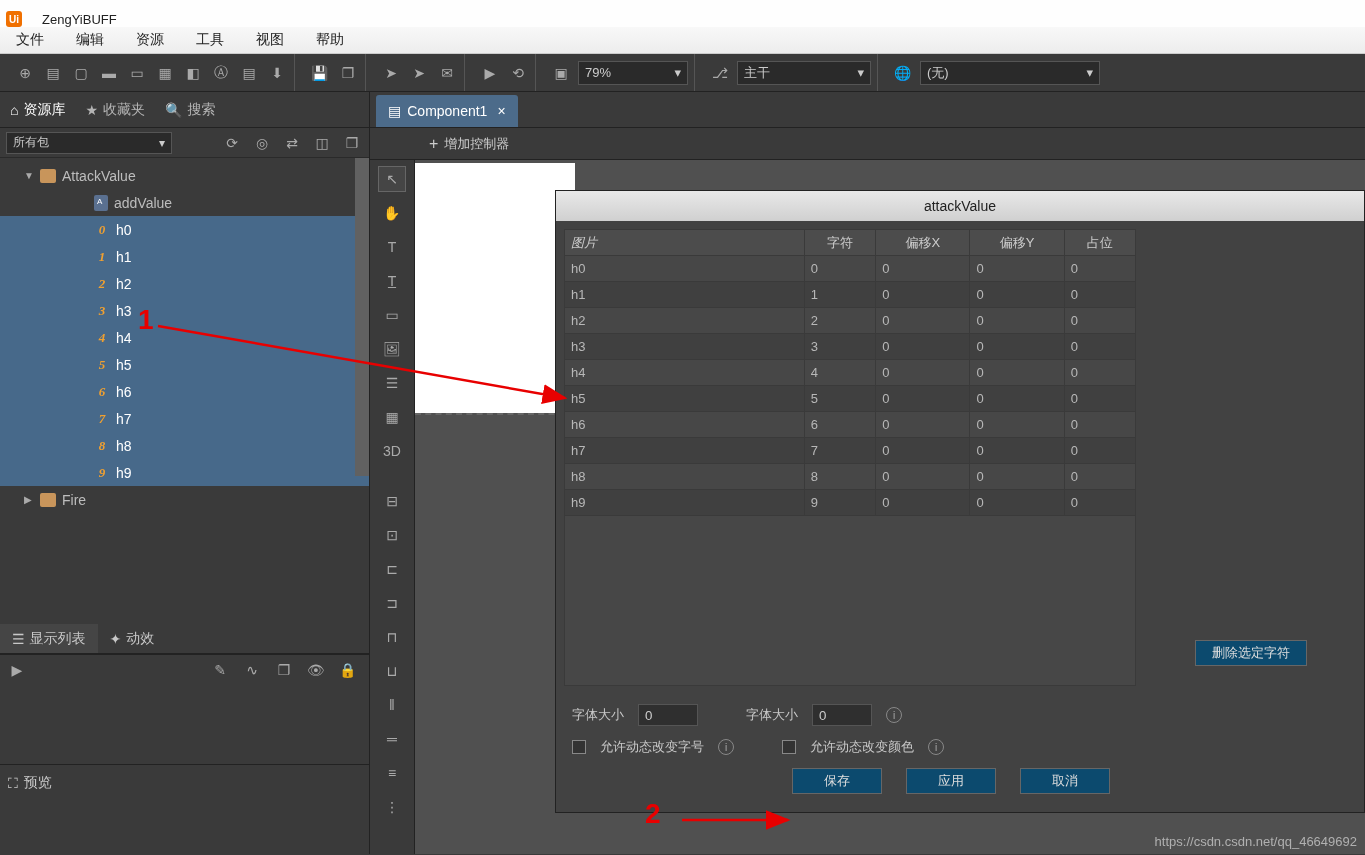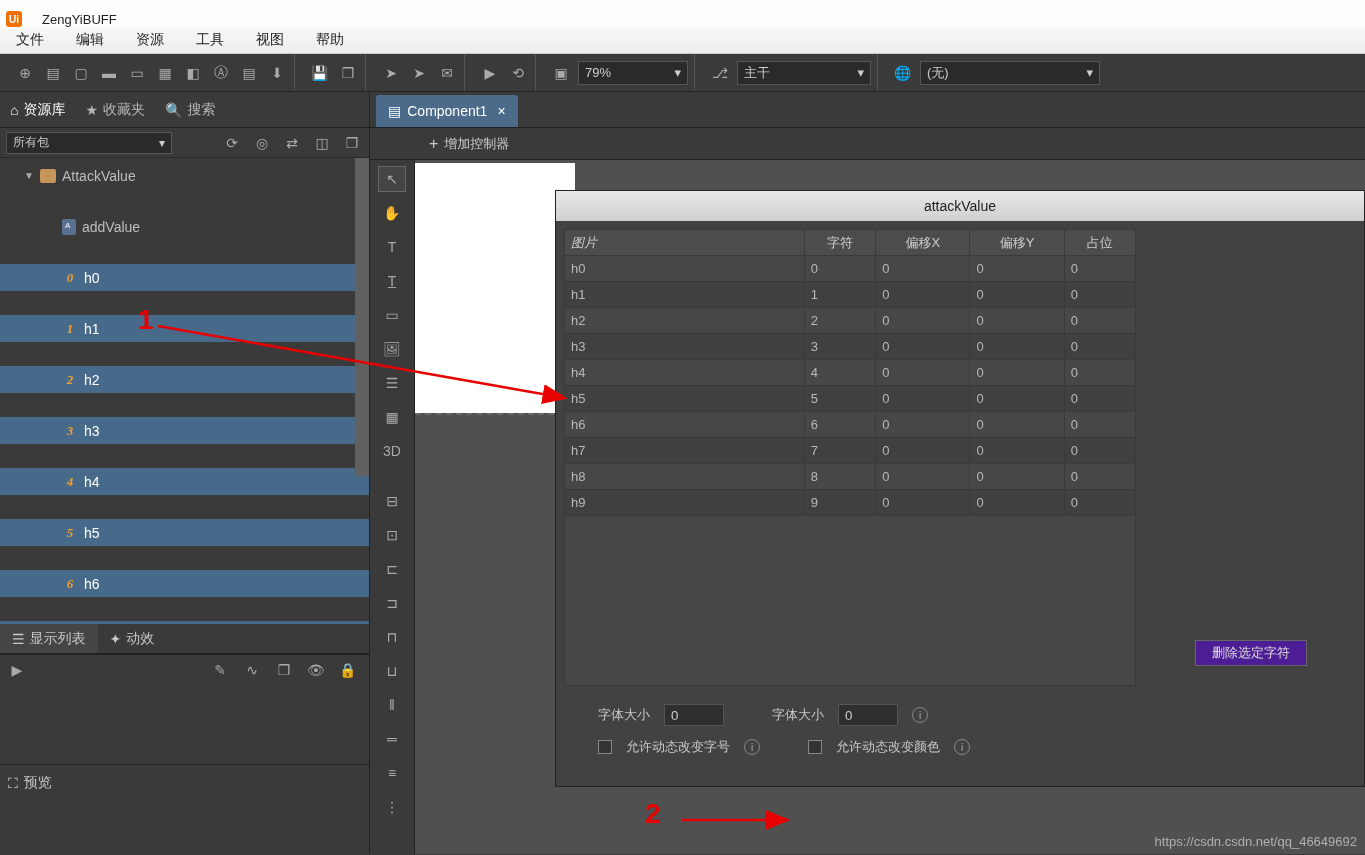--- a/index.html
+++ b/index.html
@@ -18,21 +18,21 @@
 .left-panel { width: 370px; background: #3a3a3a; border-right: 1px solid #222; display: flex; flex-direction: column; }
 .left-tabs { height: 36px; display: flex; align-items: center; border-bottom: 1px solid #222; }
 .left-tab { display: flex; align-items: center; gap: 5px; padding: 0 10px; height: 100%; cursor: pointer; font-size: 14px; color: #b4b4b4; }
 .left-tab.active { color: #fff; font-weight: 500; }
 .pkg-row { height: 30px; display: flex; align-items: center; padding: 0 6px; border-bottom: 1px solid #2a2a2a; }
 .pkg-select { background: #2a2a2a; border: 1px solid #555; color: #ccc; height: 22px; flex: 0 0 166px; display: flex; align-items: center; justify-content: space-between; padding: 0 6px; font-size: 12px; }
 .pkg-icons { margin-left: auto; display: flex; gap: 8px; }
 .tree { flex: 1; overflow: auto; padding: 4px 0; position: relative; }
 .tree-scrollbar { position: absolute; right: 0; top: 0; width: 14px; height: 318px; background: #616161; }
 .tree-item { display: flex; align-items: center; height: 27px; padding-left: 24px; gap: 6px; cursor: pointer; font-size: 14px; color: #bdbdbd; }
-.tree-item.lvl2 { padding-left: 62px; margin-top: 24px; }
+.tree-item.lvl2 { padding-left: 94px; }
 .tree-item.sel { background: #47698a; color: #fff; }
 .tree-arrow { width: 10px; display: inline-block; color: #aaa; font-size: 10px; }
 .folder-icon { width: 16px; height: 14px; background: #c8955b; border-radius: 2px; }
 .file-icon { width: 14px; height: 16px; background: #5a7090; border-radius: 2px; position: relative; }
 .file-icon::after { content:"A"; position:absolute; font-size:8px; color:#fff; left:3px; top:2px; }
 .glyph-icon { width: 16px; height: 16px; display: flex; align-items: center; justify-content: center; font-size: 13px; font-weight: bold; font-style: italic; color: #f0a030; font-family: Georgia, serif; }
 .mid-tabs { height: 30px; display: flex; border-bottom: 1px solid #222; }
 .mid-tab { display: flex; align-items: center; gap: 5px; padding: 0 12px; cursor: pointer; font-size: 14px; }
 .display-panel { height: 110px; border-top: 1px solid #222; }
 .display-head { height: 30px; display: flex; align-items: center; }
@@ -55,22 +55,22 @@
 .dlg-title { background: linear-gradient(#e8e8e8,#d0d0d0); color: #222; height: 30px; display: flex; align-items: center; justify-content: center; font-size: 14px; }
 .dlg-body { display: flex; padding: 8px; gap: 10px; }
 .table-wrap { flex: 1; }
 table { width: 100%; border-collapse: collapse; font-size: 13px; }
 th { background: #4c4c4c; color: #ccc; text-align: center; height: 26px; border: 1px solid #3a3a3a; font-weight: normal; }
 th:first-child { text-align: left; padding-left: 6px; font-style: italic; }
 td { height: 26px; border: 1px solid #3a3a3a; padding: 0 6px; color: #b8b8b8; }
 tbody tr:nth-child(odd) { background: #474747; }
 tbody tr:nth-child(even) { background: #404040; }
 .side-col { width: 210px; display: flex; flex-direction: column; align-items: center; justify-content: flex-end; padding-bottom: 20px; }
-.btn { background: #4c1d95; border: 1px solid #666; color: #ddd; height: 26px; padding: 0 16px; cursor: pointer; display: inline-flex; align-items: center; font-size: 13px; }
-.dlg-foot { padding: 10px 16px 18px; margin-left: 26px; }
+.btn { background: #0c4a6e; border: 1px solid #666; color: #ddd; height: 26px; padding: 0 16px; cursor: pointer; display: inline-flex; align-items: center; font-size: 13px; }
+.dlg-foot { padding: 10px 16px 18px; }
 .foot-row { display: flex; align-items: center; gap: 14px; margin-bottom: 12px; font-size: 13px; }
 .num-input { background: #2f2f2f; border: 1px solid #555; color: #ccc; width: 60px; height: 22px; padding: 0 6px; }
 .chk { width: 14px; height: 14px; border: 1px solid #888; background: #333; display: inline-block; }
 .info-i { width: 16px; height: 16px; border: 1px solid #888; border-radius: 50%; display: inline-flex; align-items: center; justify-content: center; font-size: 10px; color: #aaa; }
 .btn-row { display: flex; gap: 24px; padding-left: 220px; }
 .btn-main { width: 90px; justify-content: center; }
 .annot { position: absolute; color: #e80000; font-size: 28px; font-weight: bold; pointer-events: none; }
 .arrow-svg { position: absolute; pointer-events: none; }
 .watermark { position: absolute; right: 8px; bottom: 6px; color: #b0b0b0; font-size: 13px; }
 svg { display: block; }
@@ -401,20 +401,25 @@
             </div>
             <div class="foot-row">
               <span class="chk"></span>
               <span>允许动态改变字号</span>
               <span class="info-i">i</span>
               <span style="width:20px"></span>
               <span class="chk"></span>
               <span>允许动态改变颜色</span>
               <span class="info-i">i</span>
             </div>
+            <div class="btn-row">
+              <div class="btn btn-main">保存</div>
+              <div class="btn btn-main">应用</div>
+              <div class="btn btn-main">取消</div>
+            </div>
           </div>
         </div>
 
       </div>
     </div>
   </div>
 </div>
 
 <div class="annot" style="left:138px; top:304px">1</div>
 <svg class="arrow-svg" style="left:150px; top:320px" width="430" height="100">

